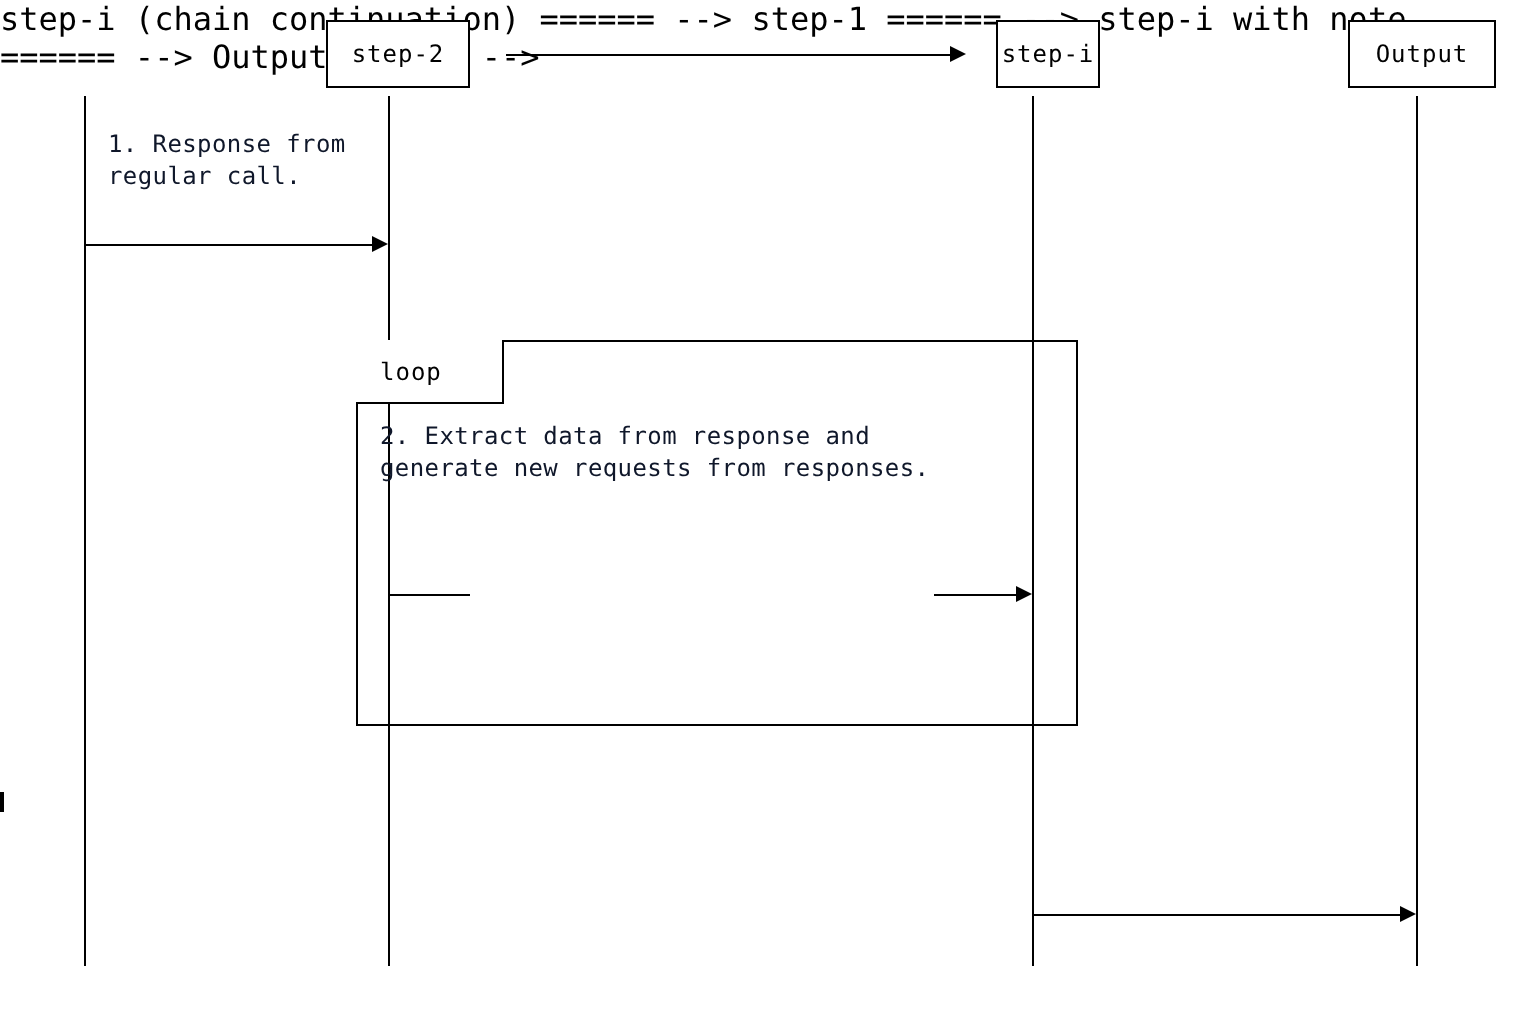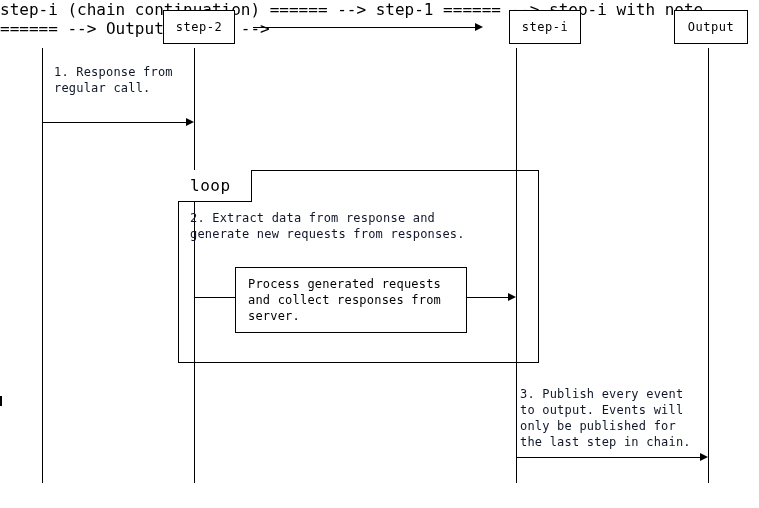--- a/index.html
+++ b/index.html
@@ -75,21 +75,21 @@
   .frame-label {
     position: absolute;
     box-sizing: border-box;
     border: 1px solid #000000;
     border-top: none;
     border-left: none;
     background: #ffffff;
     display: flex;
     align-items: center;
     padding-left: 12px;
-    font-size: 16px;
+    font-size: 12px;
     color: #000000;
     letter-spacing: 0.5px;
   }
 
   
   .note-box {
     position: absolute;
     box-sizing: border-box;
     border: 1px solid #000000;
     background: #ffffff;
@@ -113,21 +113,21 @@
   
   <div class="lifeline" style="left:42px; top:48px; height:435px;"></div>
   <div class="lifeline" style="left:194px; top:48px; height:435px;"></div>
   <div class="lifeline" style="left:516px; top:48px; height:435px;"></div>
   <div class="lifeline" style="left:708px; top:48px; height:435px;"></div>
 
   
 
   <div class="participant" style="left:163px; top:10px; width:72px; height:34px;">step-2</div>
 
-  <div class="participant" style="left:509px; top:10px; width:72px; height:34px;">step-i</div>
+  <div class="participant" style="left:498px; top:10px; width:52px; height:34px;">step-i</div>
 
   <div class="participant" style="left:674px; top:10px; width:74px; height:34px;">Output</div>
 
    step-i (chain continuation) ====== --&gt;
   <div class="msg-line" style="left:253px; top:27px; width:222px;"></div>
   <div class="msg-head" style="left:475px; top:23px;"></div>
 
    step-1 ====== --&gt;
   <div class="note-text" style="left:54px; top:64px;">1. Response from
 regular call.</div>
@@ -136,30 +136,23 @@
 
   
   <div class="frame" style="left:178px; top:170px; width:361px; height:193px;"></div>
   <div class="frame-label" style="left:178px; top:170px; width:74px; height:32px;">loop</div>
 
   <div class="note-text" style="left:190px; top:210px;">2. Extract data from response and
 generate new requests from responses.</div>
 
    step-i with note ====== --&gt;
   <div class="msg-line" style="left:194px; top:297px; width:41px;"></div>
-  <div class="note-box" style="left:235px; top:267px; width:232px; height:66px;">Process generated requests
-and collect responses from
-server.</div>
   <div class="msg-line" style="left:467px; top:297px; width:41px;"></div>
   <div class="msg-head" style="left:508px; top:293px;"></div>
 
    Output ====== --&gt;
-  <div class="note-text" style="left:520px; top:386px;">3. Publish every event
-to output. Events will
-only be published for
-the last step in chain.</div>
   <div class="msg-line" style="left:516px; top:457px; width:184px;"></div>
   <div class="msg-head" style="left:700px; top:453px;"></div>
 
   
   <div class="edge-tick" style="left:0px; top:396px; width:2px; height:10px;"></div>
 
 </div>
 
 </body></html>

